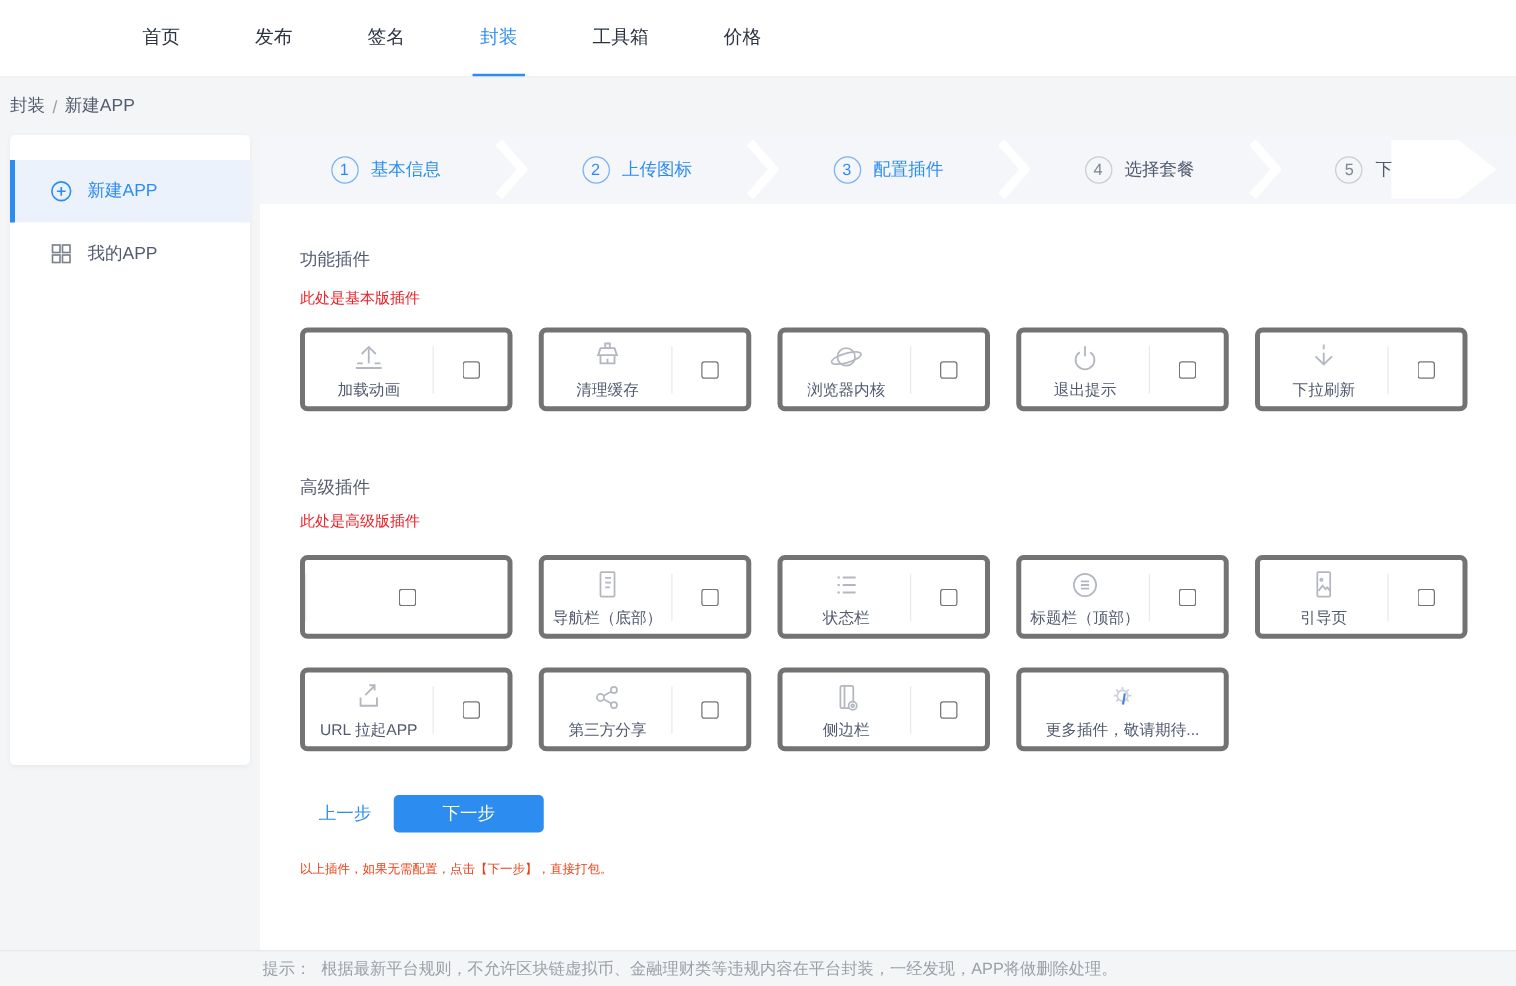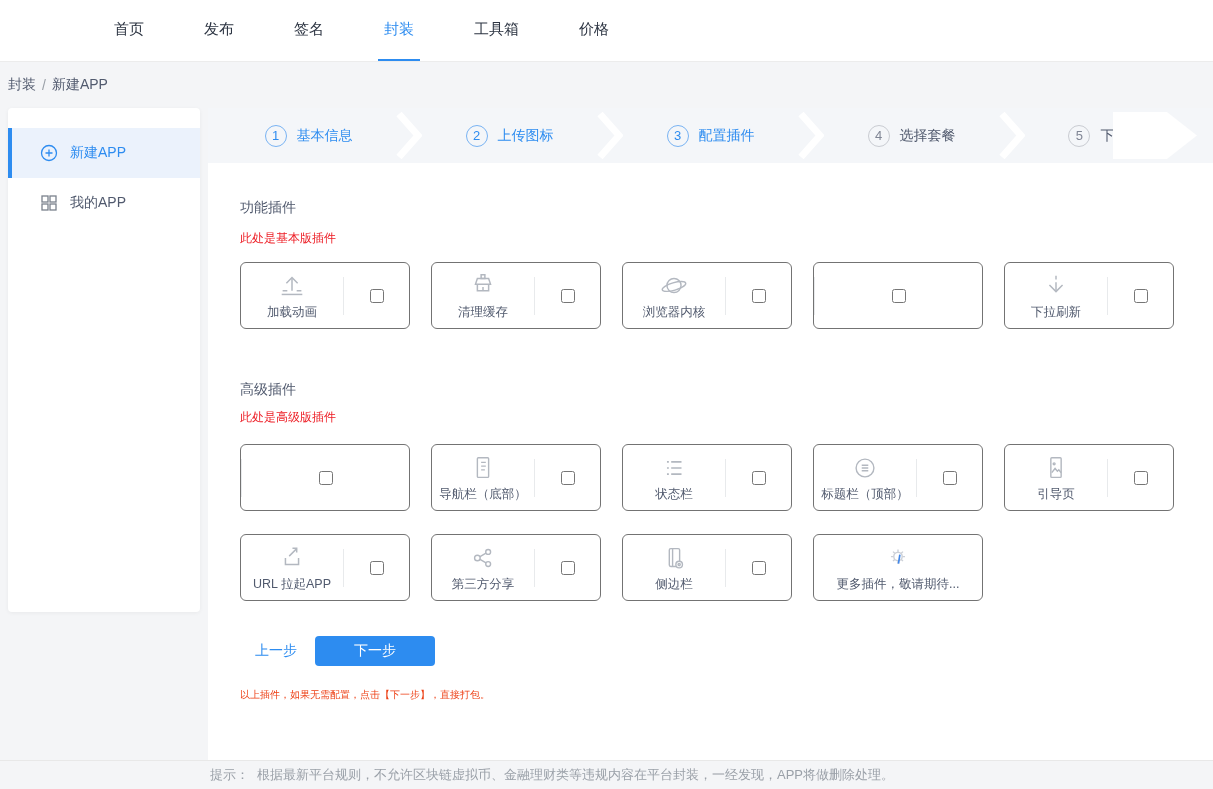--- a/index.html
+++ b/index.html
@@ -36,21 +36,21 @@
   .step-label{font-size:14px;color:#515a6e;}
   .step.on .step-num{border-color:#79b3f3;color:#2d8cf0;}
   .step.on .step-label{color:#2d8cf0;}
   .chev{position:absolute;top:0;}
   .steps-end{position:absolute;top:4px;right:16px;}
   
   .panel-body{padding:0 22px 0 32px;}
   .sec-title{margin-top:36px;font-size:14px;color:#515a6e;}
   .sec-note{margin-top:13px;font-size:12px;color:#ed1c24;}
   .grid{margin-top:15px;display:grid;grid-template-columns:repeat(5,170px);column-gap:21px;row-gap:23px;}
-  .card{height:67px;border:1px solid #737373;border-radius:6px;background:#fff;
+  .card{height:67px;border:4px solid #737373;border-radius:6px;background:#fff;
     display:flex;align-items:center;box-sizing:border-box;}
   .card-main{width:102px;display:flex;flex-direction:column;align-items:center;gap:3px;}
   .card-label{font-size:12.5px;color:#515a6e;white-space:nowrap;}
   .card-divider{width:1px;height:38px;background:#e8eaec;}
   .card-check{width:14px;height:14px;margin:0 auto;accent-color:#2d8cf0;}
   .card.more{justify-content:flex-start;}
   .card.more .card-main{width:100%;}
   .icon{color:#b3b8c0;height:30px;}
   .icon svg{display:block;}
   
@@ -192,20 +192,29 @@
                 <ellipse cx="16" cy="16.5" rx="13" ry="4" transform="rotate(-16 16 16.5)"></ellipse>
               </svg>
               </span>
             <span class="card-label">浏览器内核</span>
           </div>
           <span class="card-divider"></span>
           <input type="checkbox" class="card-check" style="">
         </div>
 
         <div class="card">
+          <div class="card-main">
+            <span class="icon">
+              <svg width="30" height="30" viewBox="0 0 32 32" fill="none" stroke="currentColor" stroke-width="1.6">
+                <path d="M11.5 11.5a8 8 0 1 0 9 0"></path>
+                  <path d="M16 6.5V15"></path>
+              </svg>
+              </span>
+            <span class="card-label">退出提示</span>
+          </div>
           <span class="card-divider"></span>
           <input type="checkbox" class="card-check" style="">
         </div>
 
         <div class="card">
           <div class="card-main">
             <span class="icon">
               <svg width="30" height="30" viewBox="0 0 32 32" fill="none" stroke="currentColor" stroke-width="1.6">
                 <path d="M16 5v4"></path>
                   <path d="M16 12v9"></path>

